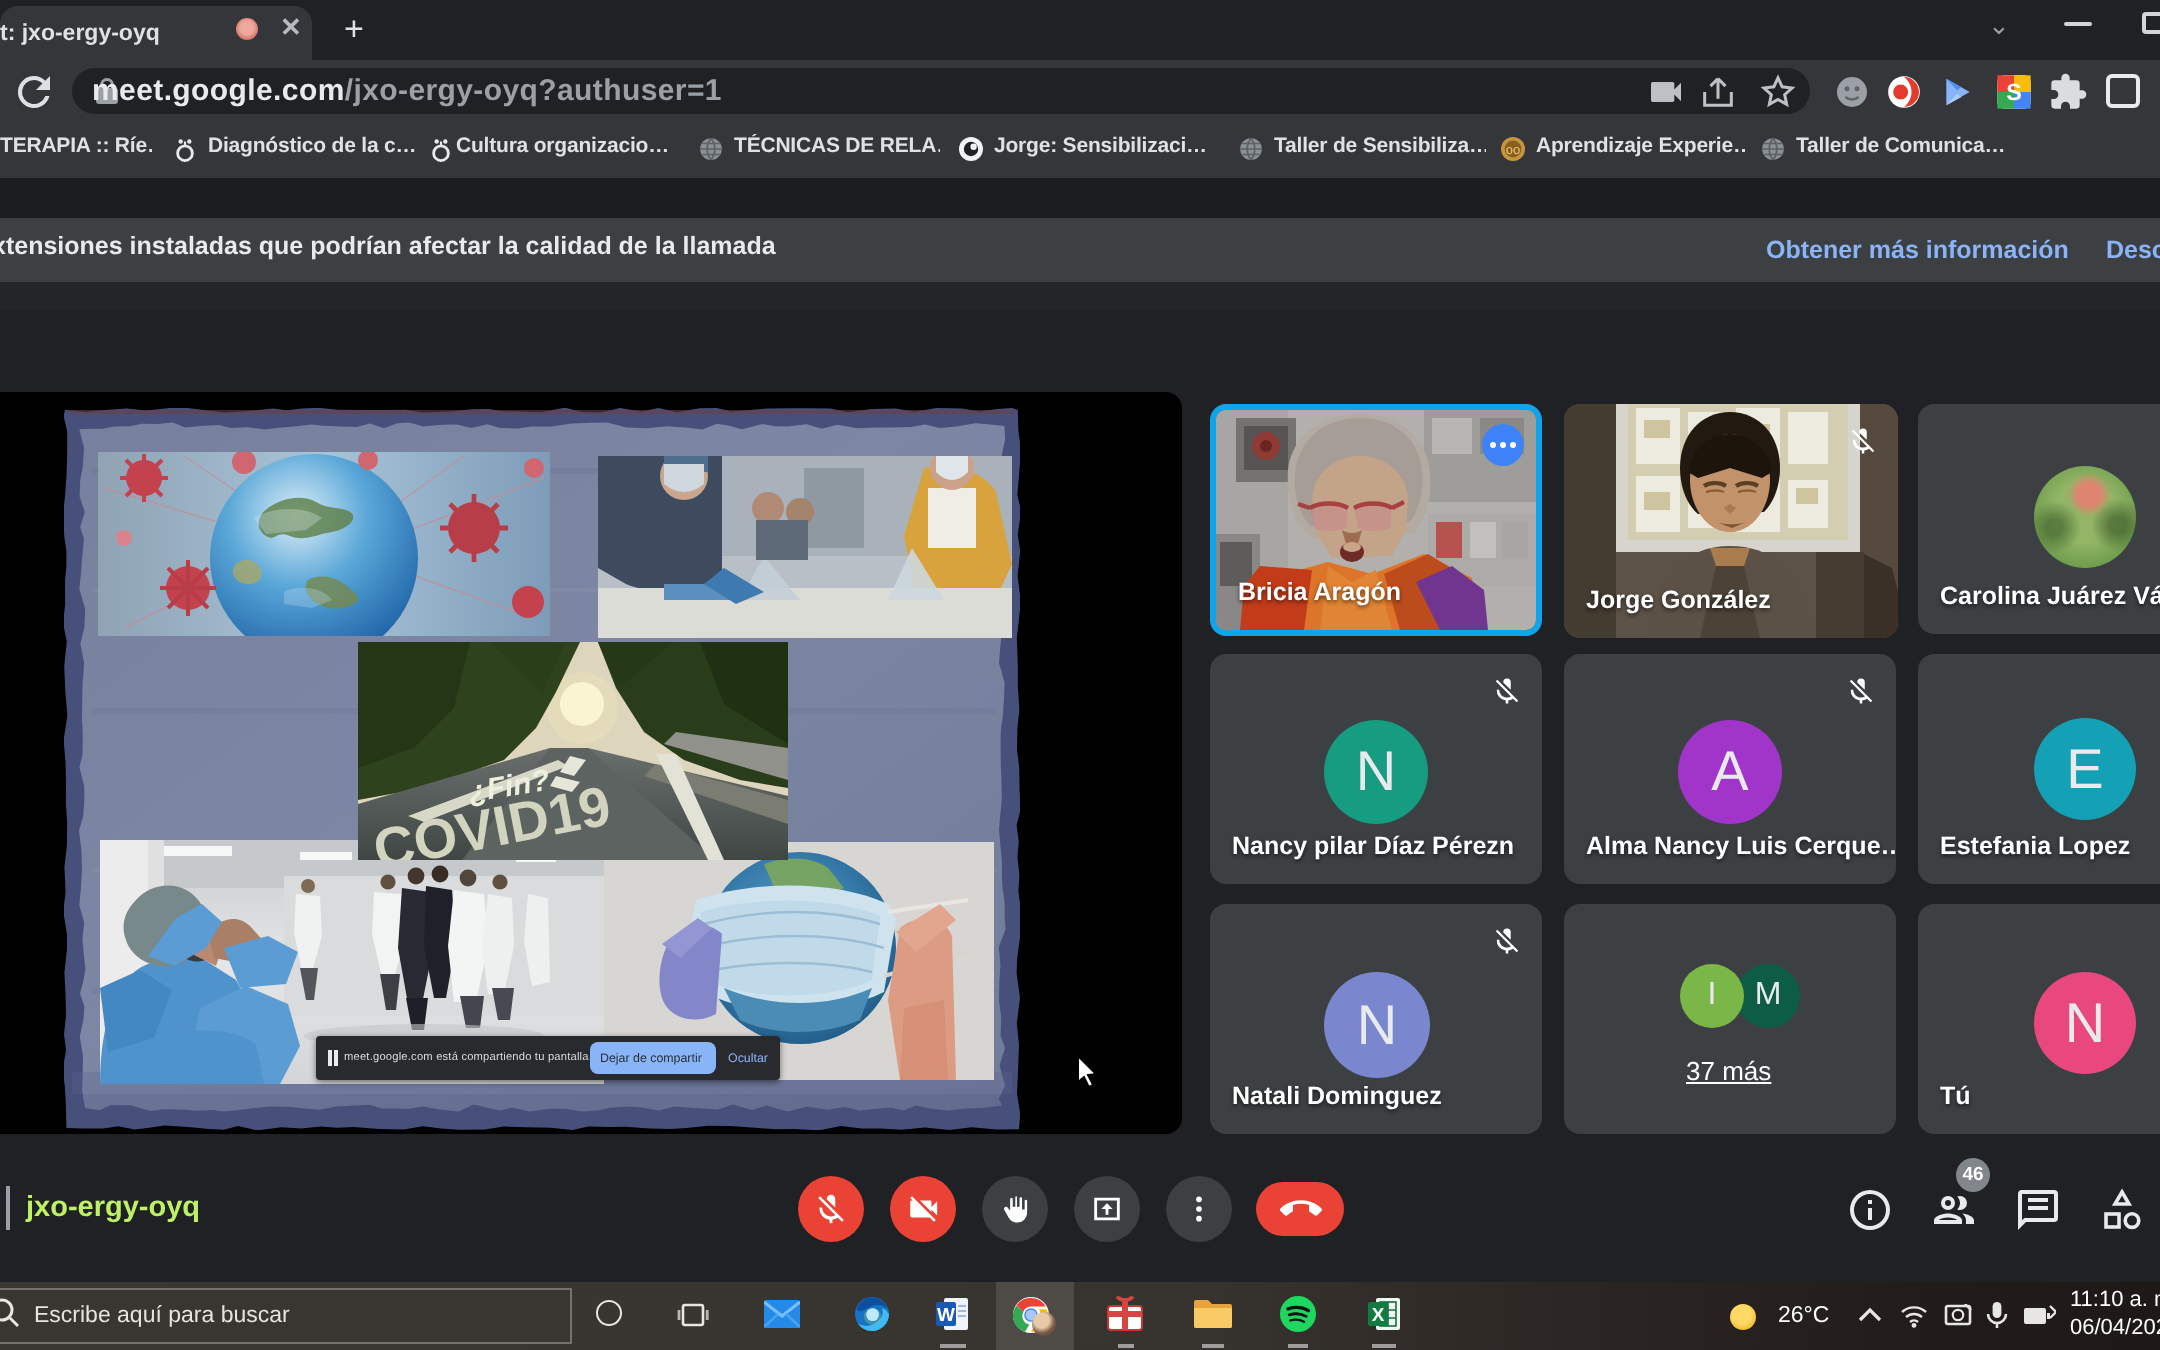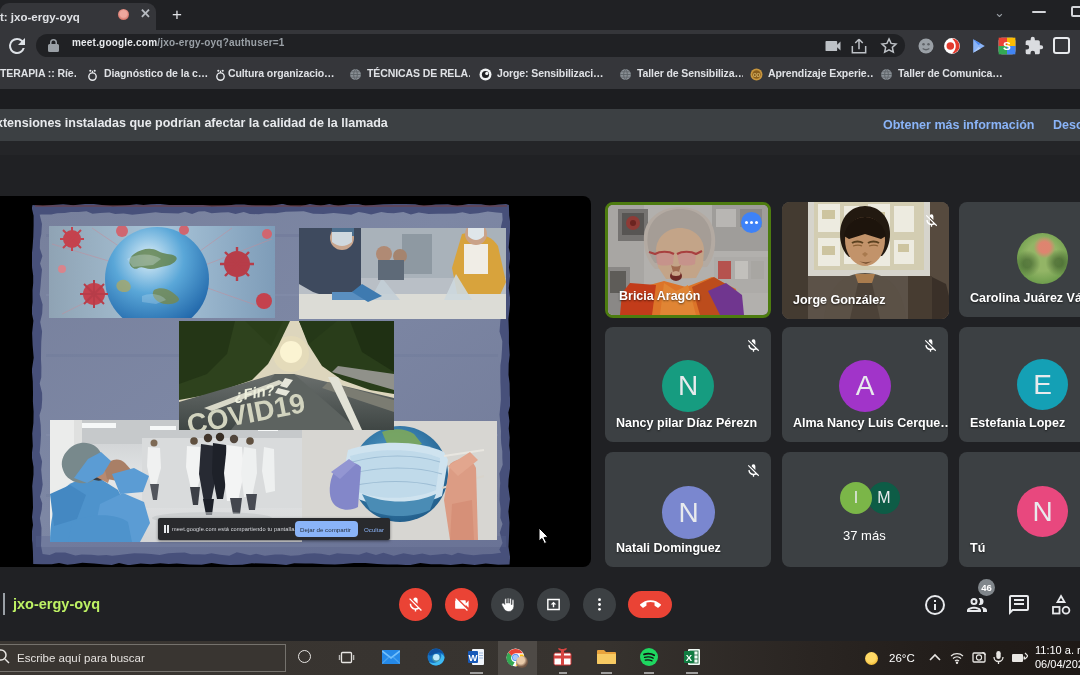--- a/index.html
+++ b/index.html
@@ -14,21 +14,21 @@
 #tabdot{left:118px;top:9px;width:11px;height:11px;border-radius:50%;background:radial-gradient(circle at 50% 45%,#efa89e 0 40%,#d4756a 70%,#b85c52 100%);}
 #tabx{left:140px;top:6px;color:#b6bac0;font-size:13px;font-weight:bold;}
 #newtab{left:172px;top:5px;color:#dfe1e5;font-size:17px;font-weight:300;}
 #wmin{left:1032px;top:11px;width:14px;height:2px;background:#d3d5d9;border-radius:1px;}
 #wchev{left:994px;top:5px;color:#9aa0a6;font-size:13px;}
 #wmax{left:1071px;top:6px;width:13px;height:11px;border:2px solid #d3d5d9;border-radius:2px;}
 #toolbar{left:0;top:30px;width:1080px;height:32px;background:#35363a;}
 #reload{left:5px;top:34px;width:24px;height:24px;color:#dde1e6;}
 #omni{left:36px;top:34px;width:869px;height:23px;background:#202124;border-radius:13px;}
 #lock{left:48px;top:39px;}
-#url{left:72px;top:37px;font-size:10px;font-weight:bold;color:#e8eaed;white-space:nowrap;letter-spacing:.2px;}
+#url{left:46px;top:37px;font-size:15px;font-weight:bold;color:#e8eaed;white-space:nowrap;letter-spacing:.2px;}
 #url .path{color:#9aa0a6;}
 .tbicon{top:36px;width:20px;height:20px;}
 #bookbar{left:0;top:62px;width:1080px;height:27px;background:#35363a;}
 .bm{position:absolute;top:67px;font-size:10.5px;font-weight:bold;color:#dfe1e5;white-space:nowrap;overflow:hidden;letter-spacing:-.1px;}
 .fav{position:absolute;top:68px;width:13px;height:13px;}
 
 #pagegap{left:0;top:89px;width:1080px;height:20px;background:#1c1d20;}
 #notifbar{left:0;top:109px;width:1080px;height:32px;background:#3c4043;color:#e8eaed;font-size:12.5px;font-weight:bold;}
 #notifbar .link{color:#8ab4f8;font-weight:bold;}
 #gap2{left:0;top:141px;width:1080px;height:14px;background:#242528;}
@@ -426,21 +426,21 @@
     <div style="position:absolute;left:137px;top:3px;width:63px;height:16px;background:#8ab4f8;border-radius:4px;">
       <span style="position:absolute;left:5px;top:5px;font-size:6.2px;color:#28303c;white-space:nowrap;">Dejar de compartir</span>
     </div>
     <span style="position:absolute;left:206px;top:8px;font-size:6.2px;color:#8ab4f8;">Ocultar</span>
   </div>
 
   <svg class="abs" style="left:538px;top:527px" width="12" height="18" viewBox="0 0 12 18">
       <path d="M1 1l9 9-4 .5 2.6 5-2.2 1L4 11.5 1 14z" fill="#fff" stroke="#000" stroke-width="1"></path>
     </svg>
 
-  <div class="tile" id="t-bricia" style="left:605px;top:202px;width:166px;height:116px;border:3px solid #4d7c0f;">
+  <div class="tile" id="t-bricia" style="left:605px;top:202px;width:166px;height:116px;border:3px solid #0ea5e9;">
     <svg width="160" height="110" viewBox="0 0 160 110">
       <rect width="160" height="110" fill="#b2b0ad"></rect>
       <rect x="0" y="0" width="36" height="110" fill="#a8a6a3"></rect>
       <rect x="10" y="4" width="30" height="32" fill="#757371"></rect>
       <rect x="14" y="8" width="22" height="22" fill="#575553"></rect>
       <circle cx="25" cy="18" r="7" fill="#8e3b36"></circle>
       <circle cx="25" cy="18" r="3" fill="#6b2420"></circle>
       <rect x="104" y="0" width="56" height="46" fill="#9f9d9a"></rect>
       <rect x="108" y="4" width="20" height="18" fill="#b8b6b3"></rect>
       <rect x="132" y="4" width="22" height="18" fill="#8b8987"></rect>
@@ -538,21 +538,21 @@
   <div class="tile" style="left:605px;top:452px;">
     <div class="avatar" style="left:57px;top:34px;width:53px;height:53px;background:#7a87cf;font-size:28px;line-height:53px;">N</div>
     <span class="pname">Natali Dominguez</span>
     <svg class="micoff" viewBox="0 0 24 24">
         <path fill="#fff" d="M15 10.6V5a3 3 0 0 0-6 0v.18L15 11zm-9.2-.52.01.92a6.2 6.2 0 0 0 9.9 4.97l1.74 1.74a8.2 8.2 0 0 1-4.45 1.87V22h-2v-2.42A8.2 8.2 0 0 1 3.8 11h2zM4.27 3 21 19.73 19.73 21 3 4.27z"></path>
       </svg>
   </div>
   <div class="tile" style="left:782px;top:452px;">
     <div class="avatar" style="left:86px;top:30px;width:32px;height:32px;background:#0d5c46;font-size:16px;line-height:32px;">M</div>
     <div class="avatar" style="left:58px;top:30px;width:32px;height:32px;background:#7bb648;font-size:16px;line-height:32px;">I</div>
-    <span style="position:absolute;left:61px;top:76px;color:#fff;font-size:13px;">37 más</span>
+    <span style="position:absolute;left:61px;top:76px;color:#fff;font-size:13px;text-decoration:underline;">37 más</span>
   </div>
   <div class="tile" style="left:959px;top:452px;">
     <div class="avatar" style="left:58px;top:34px;width:51px;height:51px;background:#e8487e;font-size:28px;line-height:51px;">N</div>
     <span class="pname">Tú</span>
   </div>
 
   <div class="abs" id="ctrlbar"></div>
   <div class="abs" id="codebar"></div>
   <div class="abs" id="meetcode">jxo-ergy-oyq</div>
   <div class="cbtn red" style="left:399px;">

